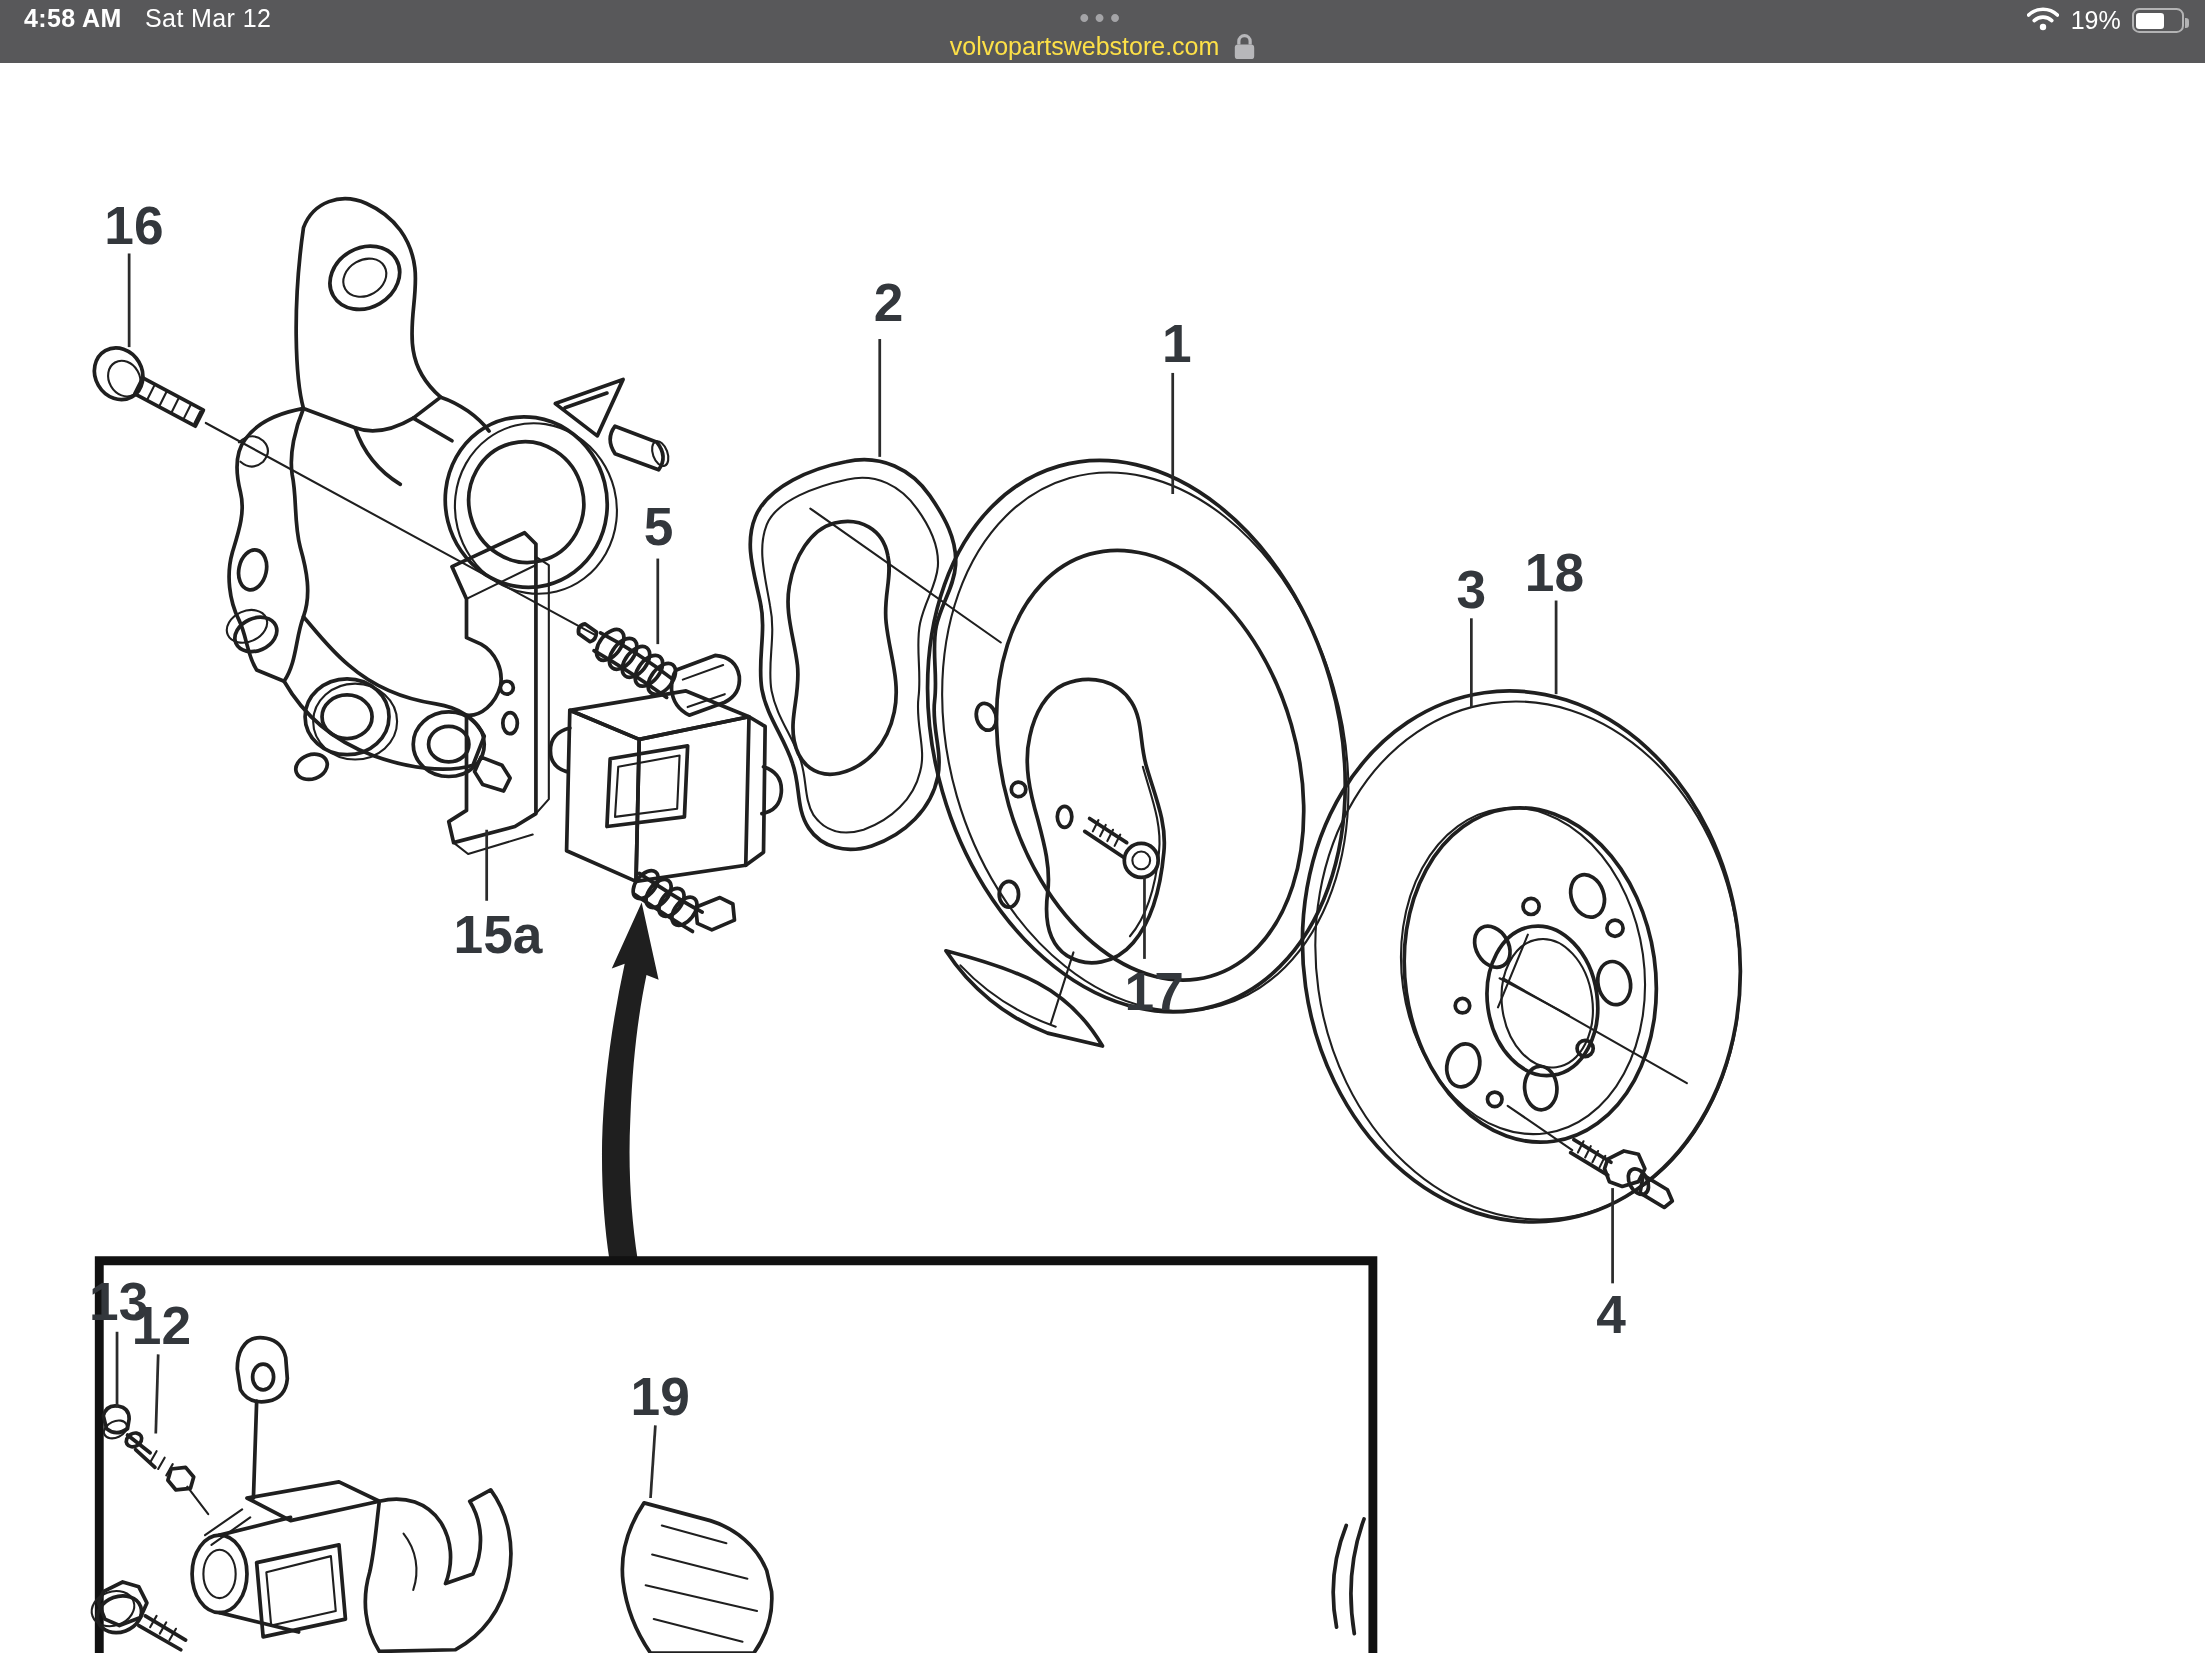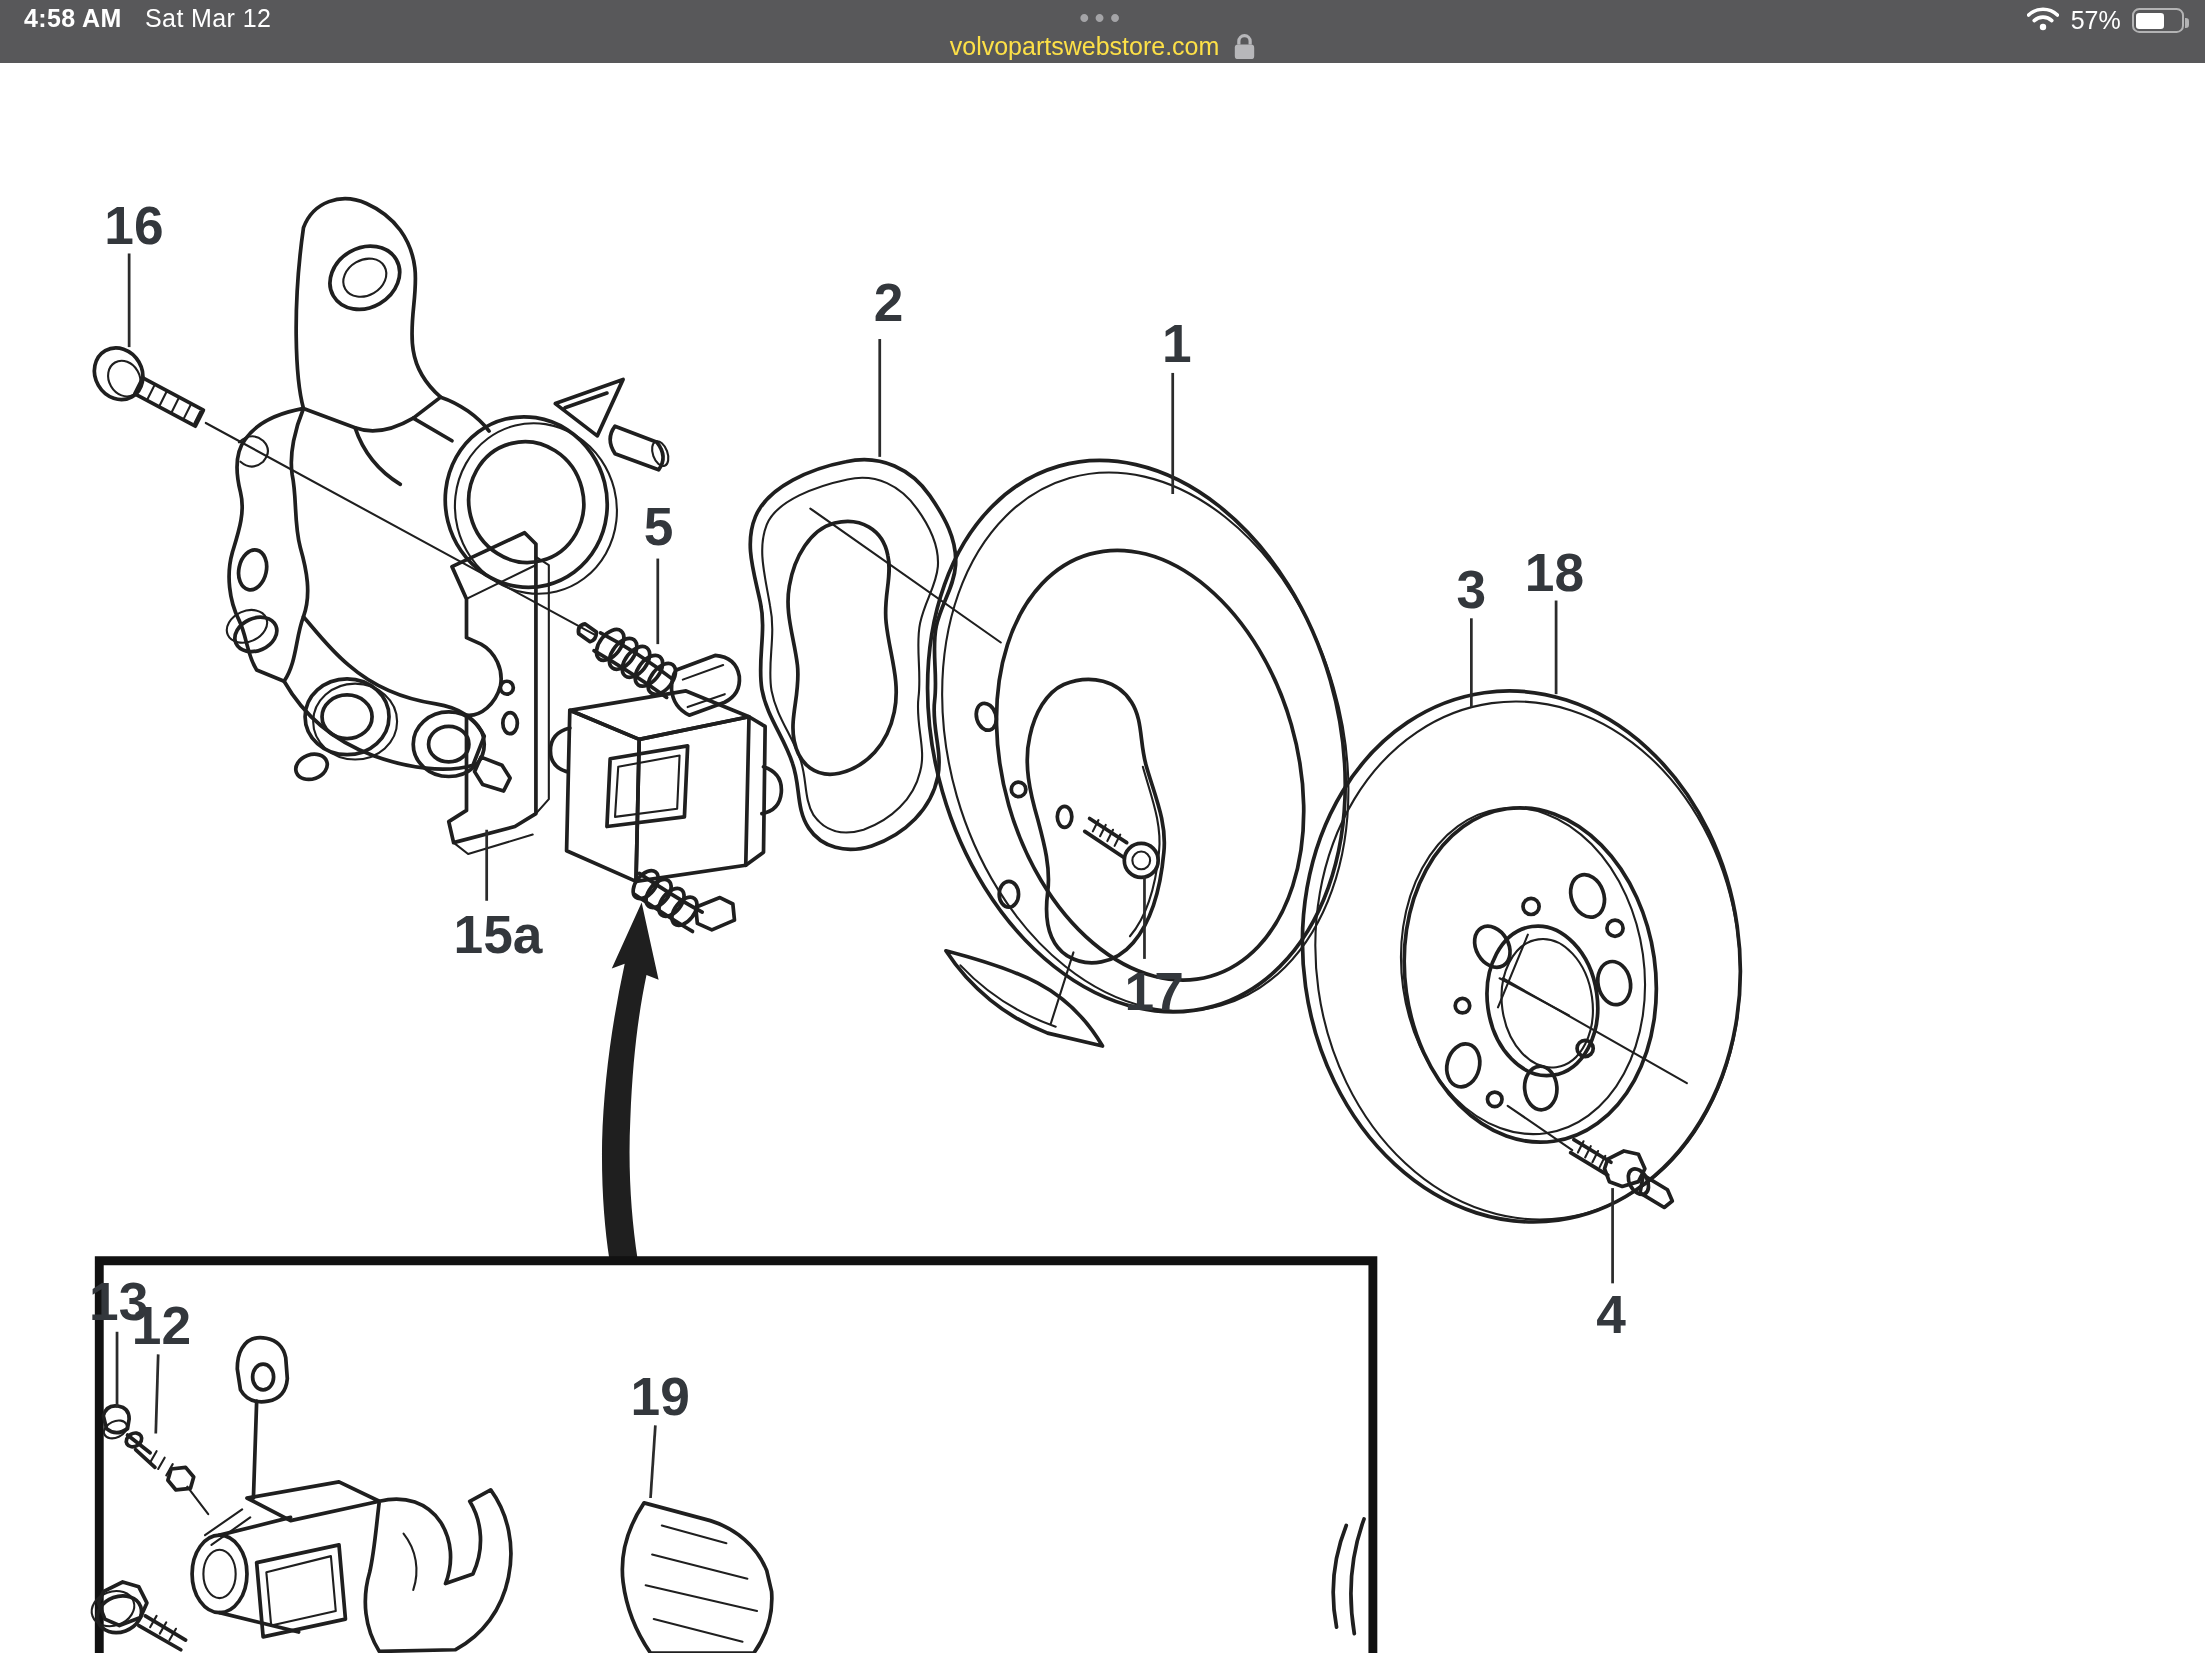--- a/index.html
+++ b/index.html
@@ -48,21 +48,21 @@
       </span>
     </div>
     <div class="sb-right">
       <span>
         <svg width="32" height="24" viewBox="0 0 40 30">
           <path d="M2,10 A26,26 0 0 1 38,10" fill="none" stroke="#fff" stroke-width="4.5" stroke-linecap="round"></path>
           <path d="M9,17 A16,16 0 0 1 31,17" fill="none" stroke="#fff" stroke-width="4.5" stroke-linecap="round"></path>
           <circle cx="20" cy="25" r="4" fill="#fff"></circle>
         </svg>
       </span>
-      <span class="sb-pct">57%</span>
+      <span class="sb-pct">19%</span>
       <span class="battery">
         <span class="battery-fill" style="width: 57%;"></span>
         <span class="battery-nub"></span>
       </span>
     </div>
   </div>
 
   <svg class="diagram" viewBox="0 78 2732 1970">
 
     <g>

